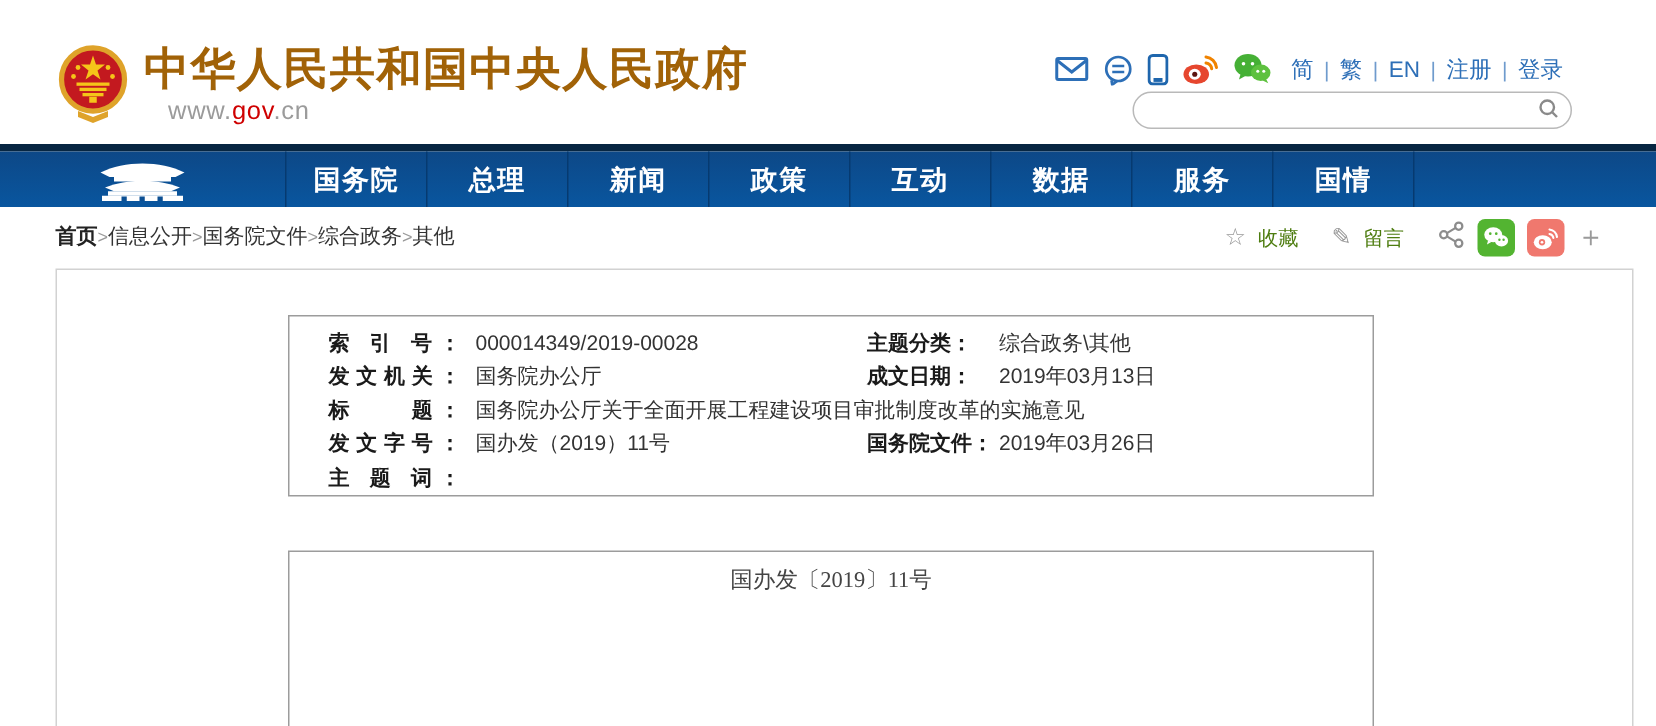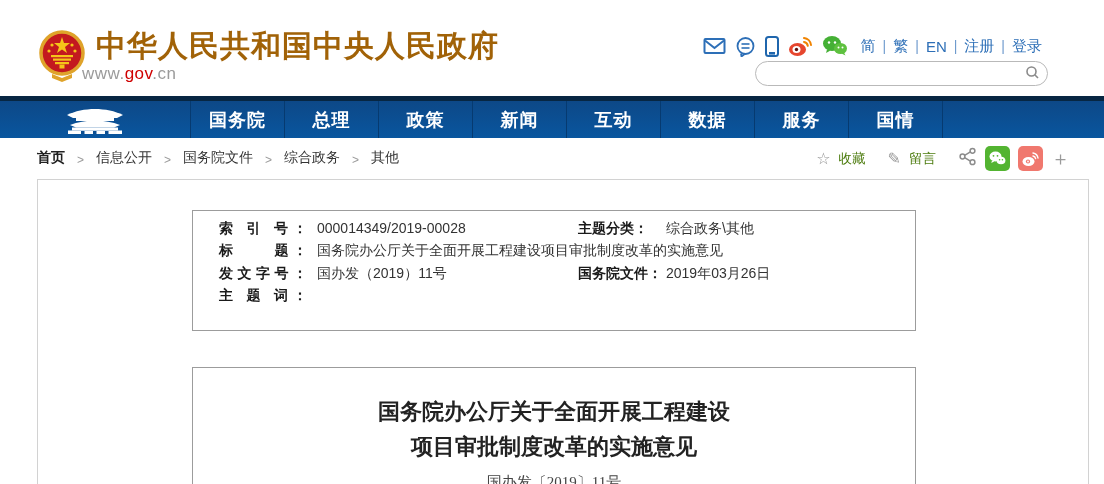--- a/index.html
+++ b/index.html
@@ -2,42 +2,42 @@
 <html><head>
 <meta charset="utf-8">
 <style>
   * { margin:0; padding:0; box-sizing:border-box; }
   body { background:#fff; font-family:"Liberation Sans","DejaVu Sans",sans-serif; }
   #page { position:relative; width:1104px; height:484px; overflow:hidden; background:#fff; }
 
   
   .emblem { position:absolute; left:38px; top:28px; }
   .site-title { position:absolute; left:96px; top:26px; font-size:30px; font-weight:bold; color:#a16207; letter-spacing:1px; }
-  .site-url { position:absolute; left:82px; top:64px; font-size:17px; color:#9b9b9b; letter-spacing:.5px; }
+  .site-url { position:absolute; left:112px; top:64px; font-size:17px; color:#9b9b9b; letter-spacing:.5px; }
   .site-url .gov { color:#cf0000; }
   .util-row { position:absolute; top:34px; right:62px; display:flex; align-items:center; gap:9px; height:24px; }
   .util-row svg { display:block; }
   .lang-links { display:flex; align-items:center; gap:7px; font-size:15px; color:#2d6fb7; margin-left:4px; }
   .lang-links .sep { color:#6f9bcd; font-size:14px; }
   .lang-links span[data-interactable="true"] { cursor:pointer; }
   .search-wrap { position:absolute; top:61px; right:56px; width:293px; height:25px; border:1px solid #b9b9b9; border-radius:13px; background:#fff; display:flex; align-items:center; }
   .search-wrap input { flex:1; border:none; outline:none; background:transparent; height:21px; padding:0 10px; font-size:13px; }
   .search-btn { width:24px; height:21px; border:none; background:transparent; cursor:pointer; padding:0 6px 0 0; }
 
   
   .nav { position:absolute; left:0; top:96px; width:1104px; height:42px; }
   .nav .strip { height:5px; background:#072642; }
   .nav .bar { height:37px; background:linear-gradient(180deg,#0d4887,#09569f); display:flex; }
   .nav-home { width:190px; display:flex; align-items:center; justify-content:center; cursor:pointer; }
   .nav-item { width:94px; display:flex; align-items:center; justify-content:center; color:#fff; font-size:18px; font-weight:bold; border-left:1px solid #063a70; cursor:pointer; letter-spacing:1px; }
   .nav-fill { flex:1; border-left:1px solid #063a70; }
 
   
   .crumb-row { position:absolute; left:0; top:138px; width:1104px; height:41px; }
-  .breadcrumb { position:absolute; left:37px; top:11px; display:flex; align-items:flex-end; gap:12px; font-size:14px; color:#333; }
+  .breadcrumb { position:absolute; left:37px; top:11px; display:flex; align-items:center; gap:0; font-size:14px; color:#333; }
   .breadcrumb .home { font-weight:bold; color:#222; }
   .breadcrumb .sep { color:#9a9a9a; font-size:12px; }
   .breadcrumb span[data-interactable="true"] { cursor:pointer; }
   .page-actions { position:absolute; right:34px; top:8px; display:flex; align-items:center; gap:8px; }
   .page-actions .txt { font-size:13.5px; color:#4d7c0f; cursor:pointer; }
   .page-actions .glyph { font-size:16px; color:#999; cursor:pointer; line-height:1; }
   .gap { width:6px; }
   .badge { width:25px; height:25px; border-radius:5px; display:flex; align-items:center; justify-content:center; cursor:pointer; }
   .badge.wechat { background:#53b431; }
   .badge.weibo { background:#f0786e; }
@@ -160,24 +160,24 @@
           <rect x="42" y="25" width="3.5" height="3" fill="#0b4f93"></rect>
         </svg>
       </div>
       <div class="nav-item" data-interactable="true">
           <span data-interactable="false">国务院</span>
         </div>
       <div class="nav-item" data-interactable="true">
           <span data-interactable="false">总理</span>
         </div>
       <div class="nav-item" data-interactable="true">
+          <span data-interactable="false">新闻</span>
+        </div>
+      <div class="nav-item" data-interactable="true">
           <span data-interactable="false">政策</span>
-        </div>
-      <div class="nav-item" data-interactable="true">
-          <span data-interactable="false">新闻</span>
         </div>
       <div class="nav-item" data-interactable="true">
           <span data-interactable="false">互动</span>
         </div>
       <div class="nav-item" data-interactable="true">
           <span data-interactable="false">数据</span>
         </div>
       <div class="nav-item" data-interactable="true">
           <span data-interactable="false">服务</span>
         </div>
@@ -242,31 +242,33 @@
   </div>
 
   <div class="container" data-interactable="false">
 
     <div class="meta-box" data-interactable="false">
       <div class="meta-row" data-interactable="false">
         <span class="meta-label" data-interactable="false">索 引 号：</span><span class="meta-value" data-interactable="false">000014349/2019-00028</span>
         <span class="meta-right"><span class="meta-label2" data-interactable="false">主题分类：</span><span class="meta-value2" data-interactable="false">综合政务\其他</span></span>
       </div>
       <div class="meta-row" data-interactable="false">
+        <span class="meta-label" data-interactable="false">发文机关：</span><span class="meta-value" data-interactable="false">国务院办公厅</span>
+        <span class="meta-right"><span class="meta-label2" data-interactable="false">成文日期：</span><span class="meta-value2" data-interactable="false">2019年03月13日</span></span>
+      </div>
+      <div class="meta-row" data-interactable="false">
         <span class="meta-label" data-interactable="false">标　　题：</span><span class="meta-value" data-interactable="false">国务院办公厅关于全面开展工程建设项目审批制度改革的实施意见</span>
       </div>
       <div class="meta-row" data-interactable="false">
         <span class="meta-label" data-interactable="false">发文字号：</span><span class="meta-value" data-interactable="false">国办发（2019）11号</span>
         <span class="meta-right"><span class="meta-label2" data-interactable="false">国务院文件：</span><span class="meta-value2" data-interactable="false">2019年03月26日</span></span>
       </div>
       <div class="meta-row" data-interactable="false">
         <span class="meta-label" data-interactable="false">主 题 词：</span><span class="meta-value" data-interactable="false"></span>
       </div>
     </div>
 
     <div class="doc-box" data-interactable="false">
-      <div class="doc-title" data-interactable="false">国务院办公厅关于全面开展工程建设
-项目审批制度改革的实施意见</div>
       <div class="doc-number" data-interactable="false">国办发〔2019〕11号</div>
     </div>
 
   </div>
 </div>
 
 </body></html>

